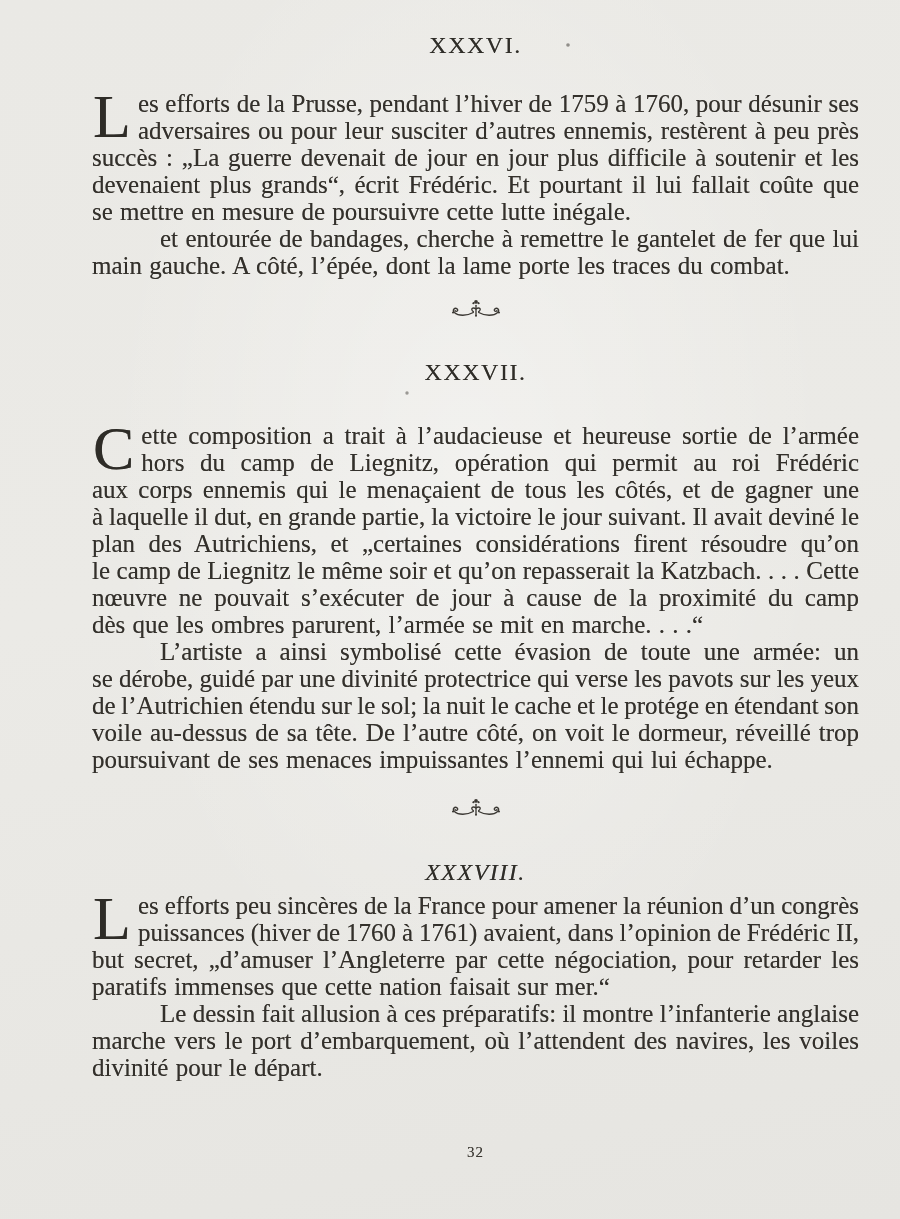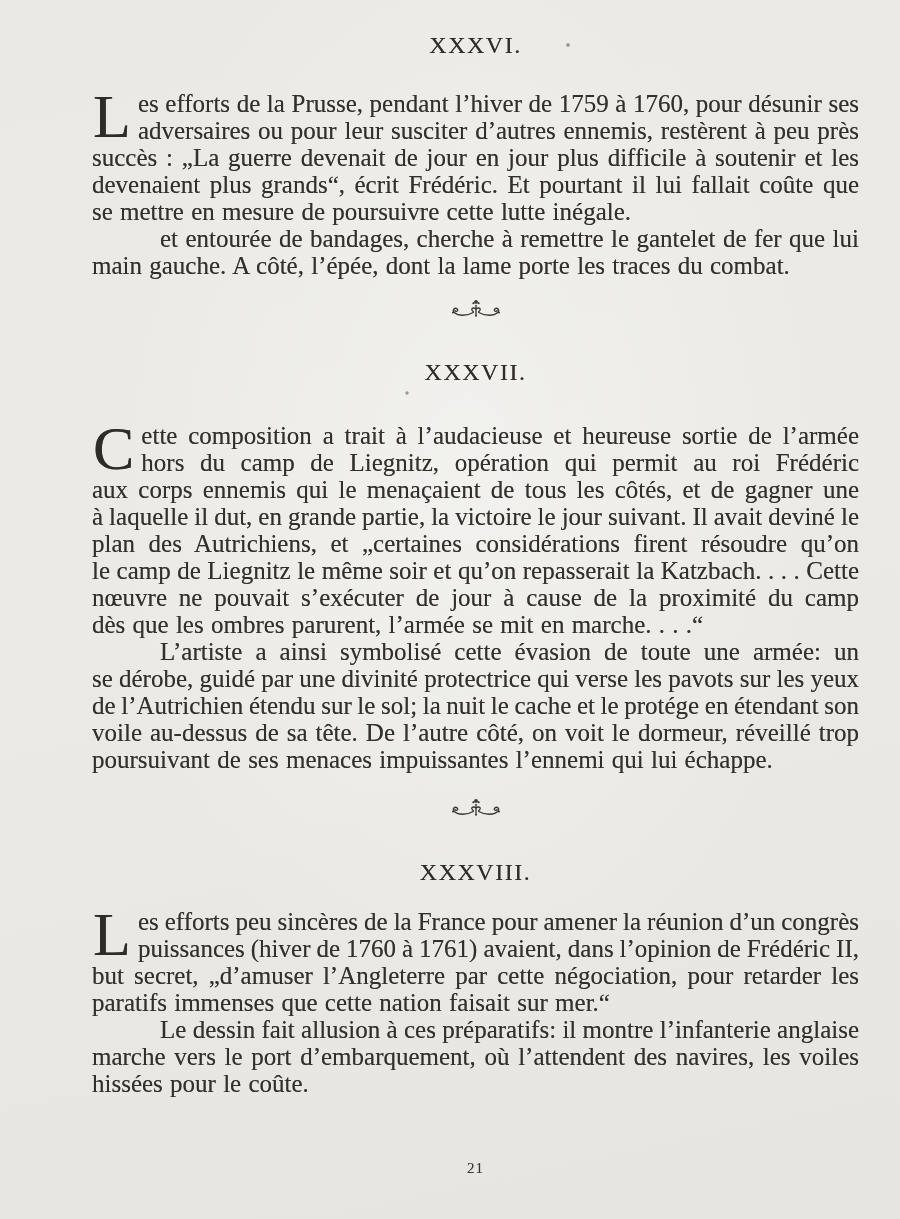--- a/index.html
+++ b/index.html
@@ -30,21 +30,21 @@
   }
   .section-heading{
     font-size:24px;line-height:24px;font-weight:normal;
     letter-spacing:1.5px;
     text-align:center;
     margin:0 0 33px 0;
     color:#2f2d28;
     text-shadow:0 0 0.5px rgba(47,45,40,0.6);
   }
   section.section:nth-of-type(2) .section-heading{margin-top:40px;margin-bottom:38px;}
-  section.section:nth-of-type(3) .section-heading{margin-top:41px;margin-bottom:24px;}
+  section.section:nth-of-type(3) .section-heading{margin-top:41px;margin-bottom:8px;font-style:italic;}
   .para{margin:0;}
   .line{
     font-size:25px;
     height:27px;line-height:27px;
     text-align:justify;
     text-align-last:justify;
     word-spacing:-0.8px;
     white-space:normal;
     overflow:hidden;
     text-shadow:0 0 0.5px rgba(51,48,43,0.55);
@@ -158,18 +158,18 @@
         <div class="para">
           <span class="dropcap">L</span>
           <div class="line">es efforts peu sincères de la France pour amener la réunion d’un congrès des</div>
           <div class="line">puissances (hiver de 1760 à 1761) avaient, dans l’opinion de Frédéric II, pour</div>
           <div class="line">but secret, „d’amuser l’Angleterre par cette négociation, pour retarder les pré-</div>
           <div class="line last">paratifs immenses que cette nation faisait sur mer.“</div>
         </div>
         <div class="para indent">
           <div class="line">Le dessin fait allusion à ces préparatifs: il montre l’infanterie anglaise en</div>
           <div class="line">marche vers le port d’embarquement, où l’attendent des navires, les voiles déjà</div>
-          <div class="line last">hissées pour le coûte.</div>
+          <div class="line last">divinité pour le départ.</div>
         </div>
       </section>
     </main>
-  <div class="folio">21</div>
+  <div class="folio">32</div>
 </div>
 
 </body></html>

